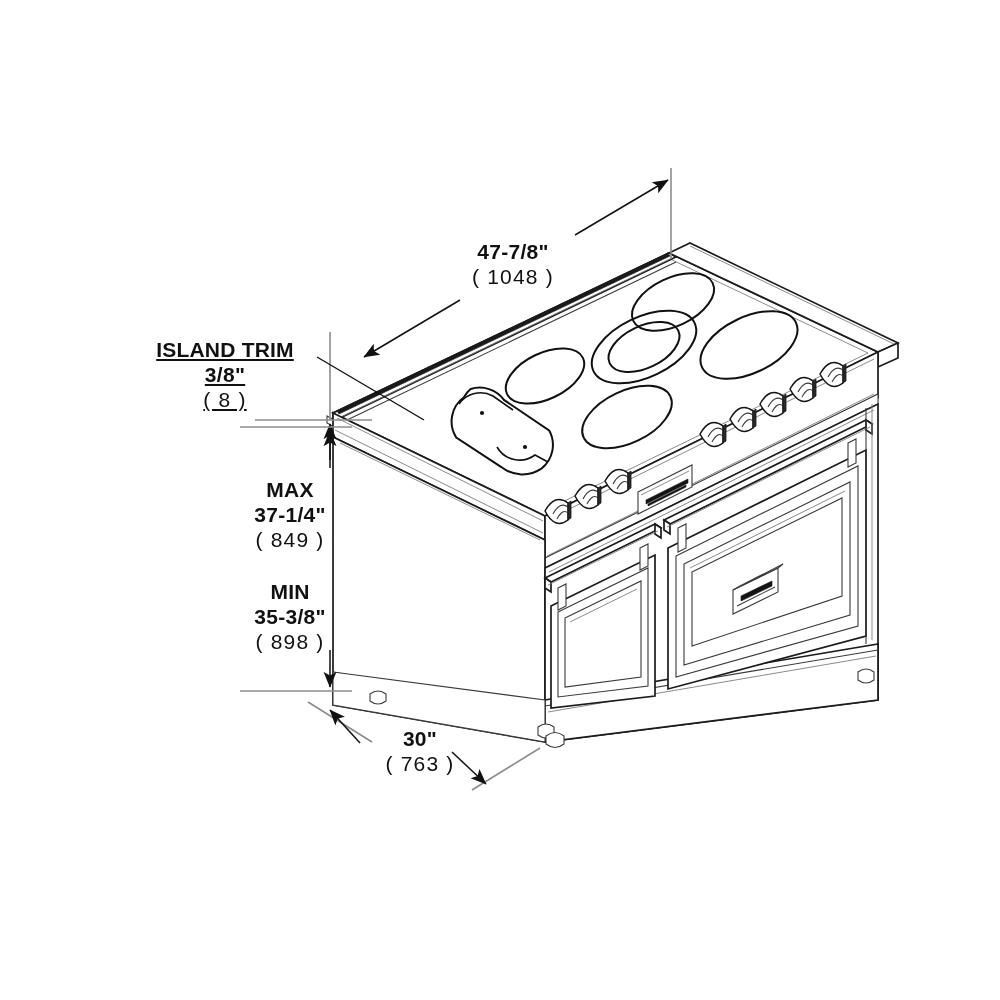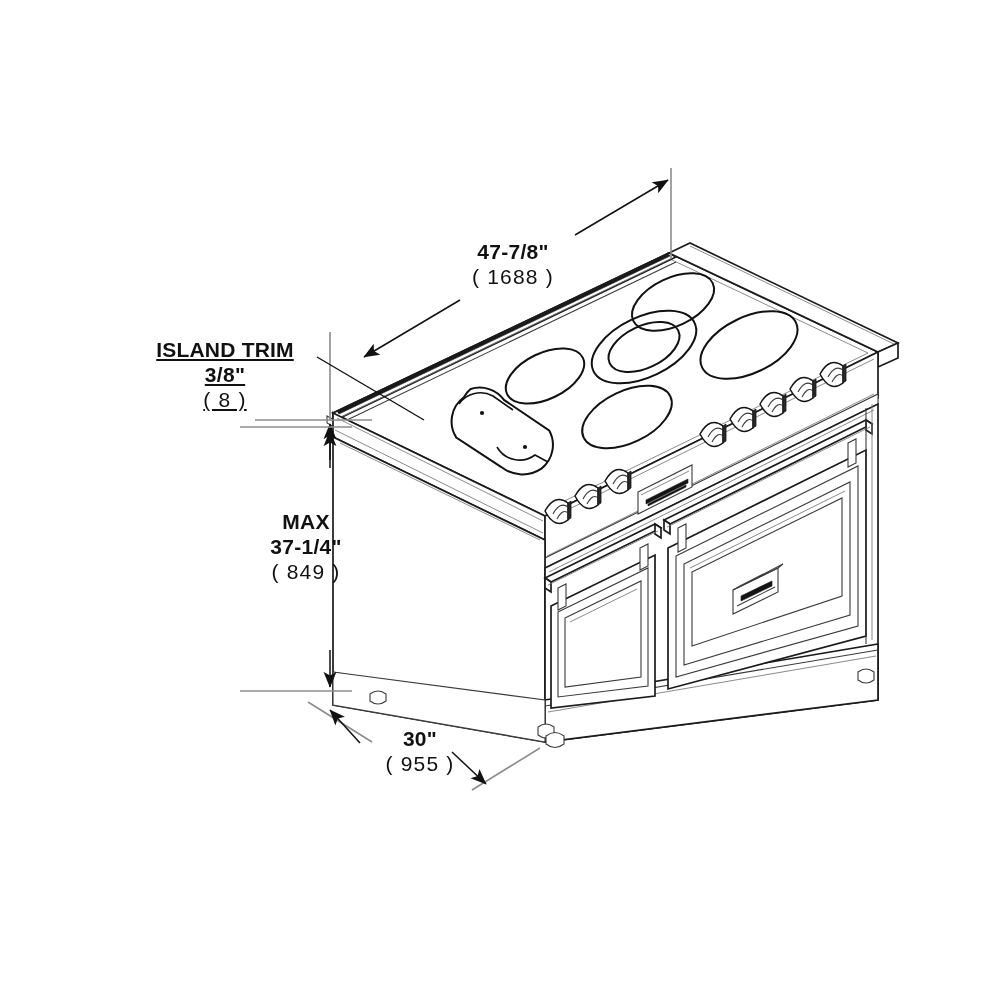--- a/index.html
+++ b/index.html
@@ -279,34 +279,39 @@
       <line class="ext" x1="308" y1="702" x2="372" y2="742"></line>
       <line class="ext" x1="472" y1="790" x2="540" y2="748"></line>
       <line class="dim" x1="360" y1="743" x2="330" y2="710" marker-end="url(#ah)"></line>
       <line class="dim" x1="452" y1="752" x2="486" y2="784" marker-end="url(#ah)"></line>
     </g>
 
   </svg>
 
   <div class="lbl" style="left:413px; top:240px; width:200px;">
     <div class="imp">47-7/8"</div>
-    <div class="met">( 1688 )</div>
+    <div class="met">( 1048 )</div>
   </div>
 
   <div class="lbl" style="left:105px; top:338px; width:240px;text-decoration:underline;">
     <div class="tag">ISLAND TRIM</div>
     <div class="imp">3/8"</div>
     <div class="met">( 8 )</div>
   </div>
 
-  <div class="lbl" style="left:221px; top:478px; width:170px;margin-top:32px;">
+  <div class="lbl" style="left:205px; top:478px; width:170px;">
     <div class="tag">MAX</div>
     <div class="imp">37-1/4"</div>
     <div class="met">( 849 )</div>
   </div>
 
+  <div class="lbl" style="left:205px; top:580px; width:170px;">
+    <div class="tag">MIN</div>
+    <div class="imp">35-3/8"</div>
+    <div class="met">( 898 )</div>
+  </div>
 
   <div class="lbl" style="left:325px; top:727px; width:190px;">
     <div class="imp">30"</div>
-    <div class="met">( 955 )</div>
+    <div class="met">( 763 )</div>
   </div>
 
 </div>
 
 </body></html>

